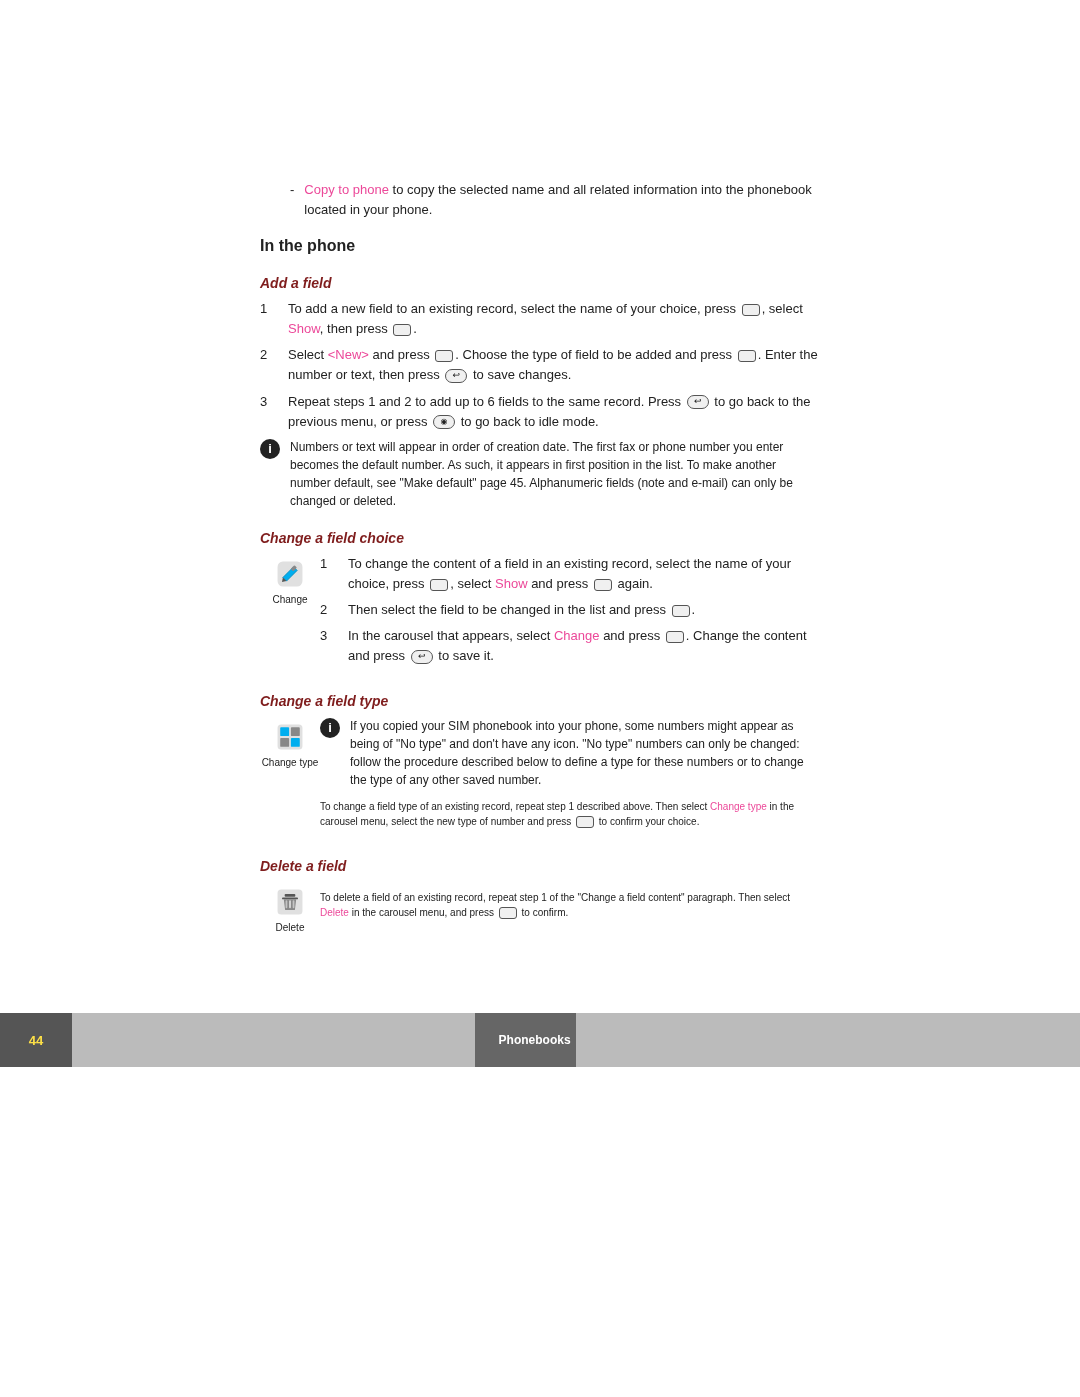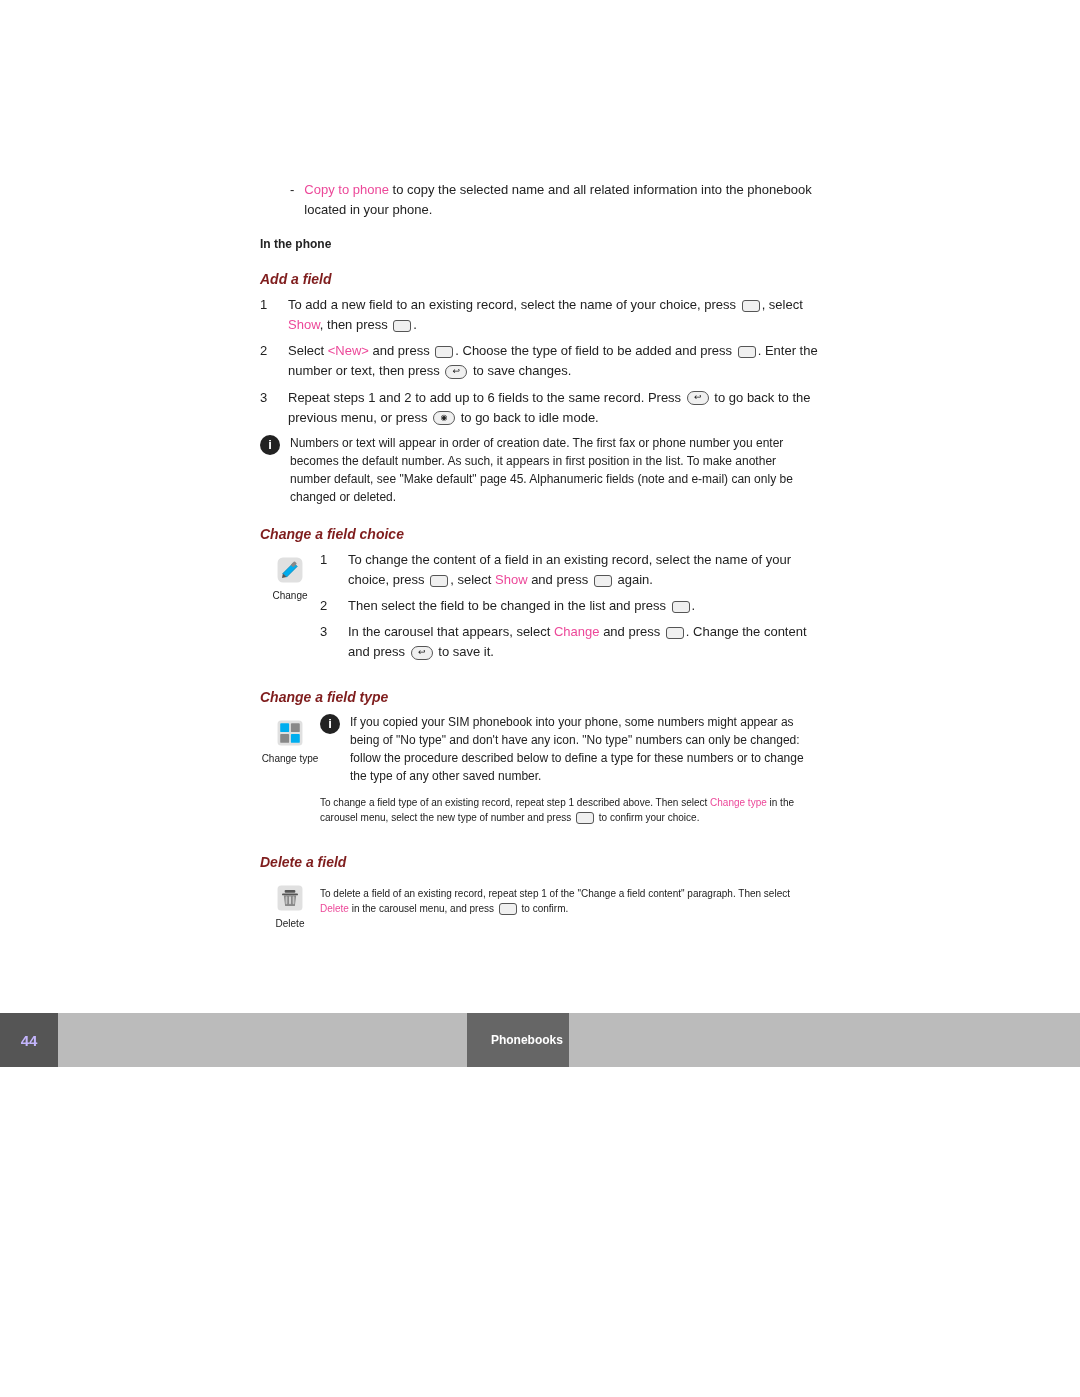--- a/index.html
+++ b/index.html
@@ -37,21 +37,21 @@
       line-height: 1.5;
     }
     .dash {
       color: #222;
       flex-shrink: 0;
       margin-right: 4px;
     }
 
     
     .in-the-phone {
-      font-size: 12px;
+      font-size: 16px;
       font-weight: bold;
       color: #222;
       margin-bottom: 4px;
     }
 
     
     .section-heading {
       font-size: 14px;
       font-weight: bold;
       color: #7f1d1d;
@@ -169,24 +169,24 @@
       position: absolute;
       bottom: 330px;
       left: 0;
       right: 0;
       height: 54px;
       display: flex;
       align-items: stretch;
     }
 
     .nav-page-num {
-      width: 58px;
+      width: 72px;
       background: #555;
-      color: #c4b5fd;
-      font-size: 15px;
+      color: #fde047;
+      font-size: 13px;
       font-weight: bold;
       display: flex;
       align-items: center;
       justify-content: center;
       flex-shrink: 0;
     }
 
     .nav-tabs {
       display: flex;
       flex: 1;

